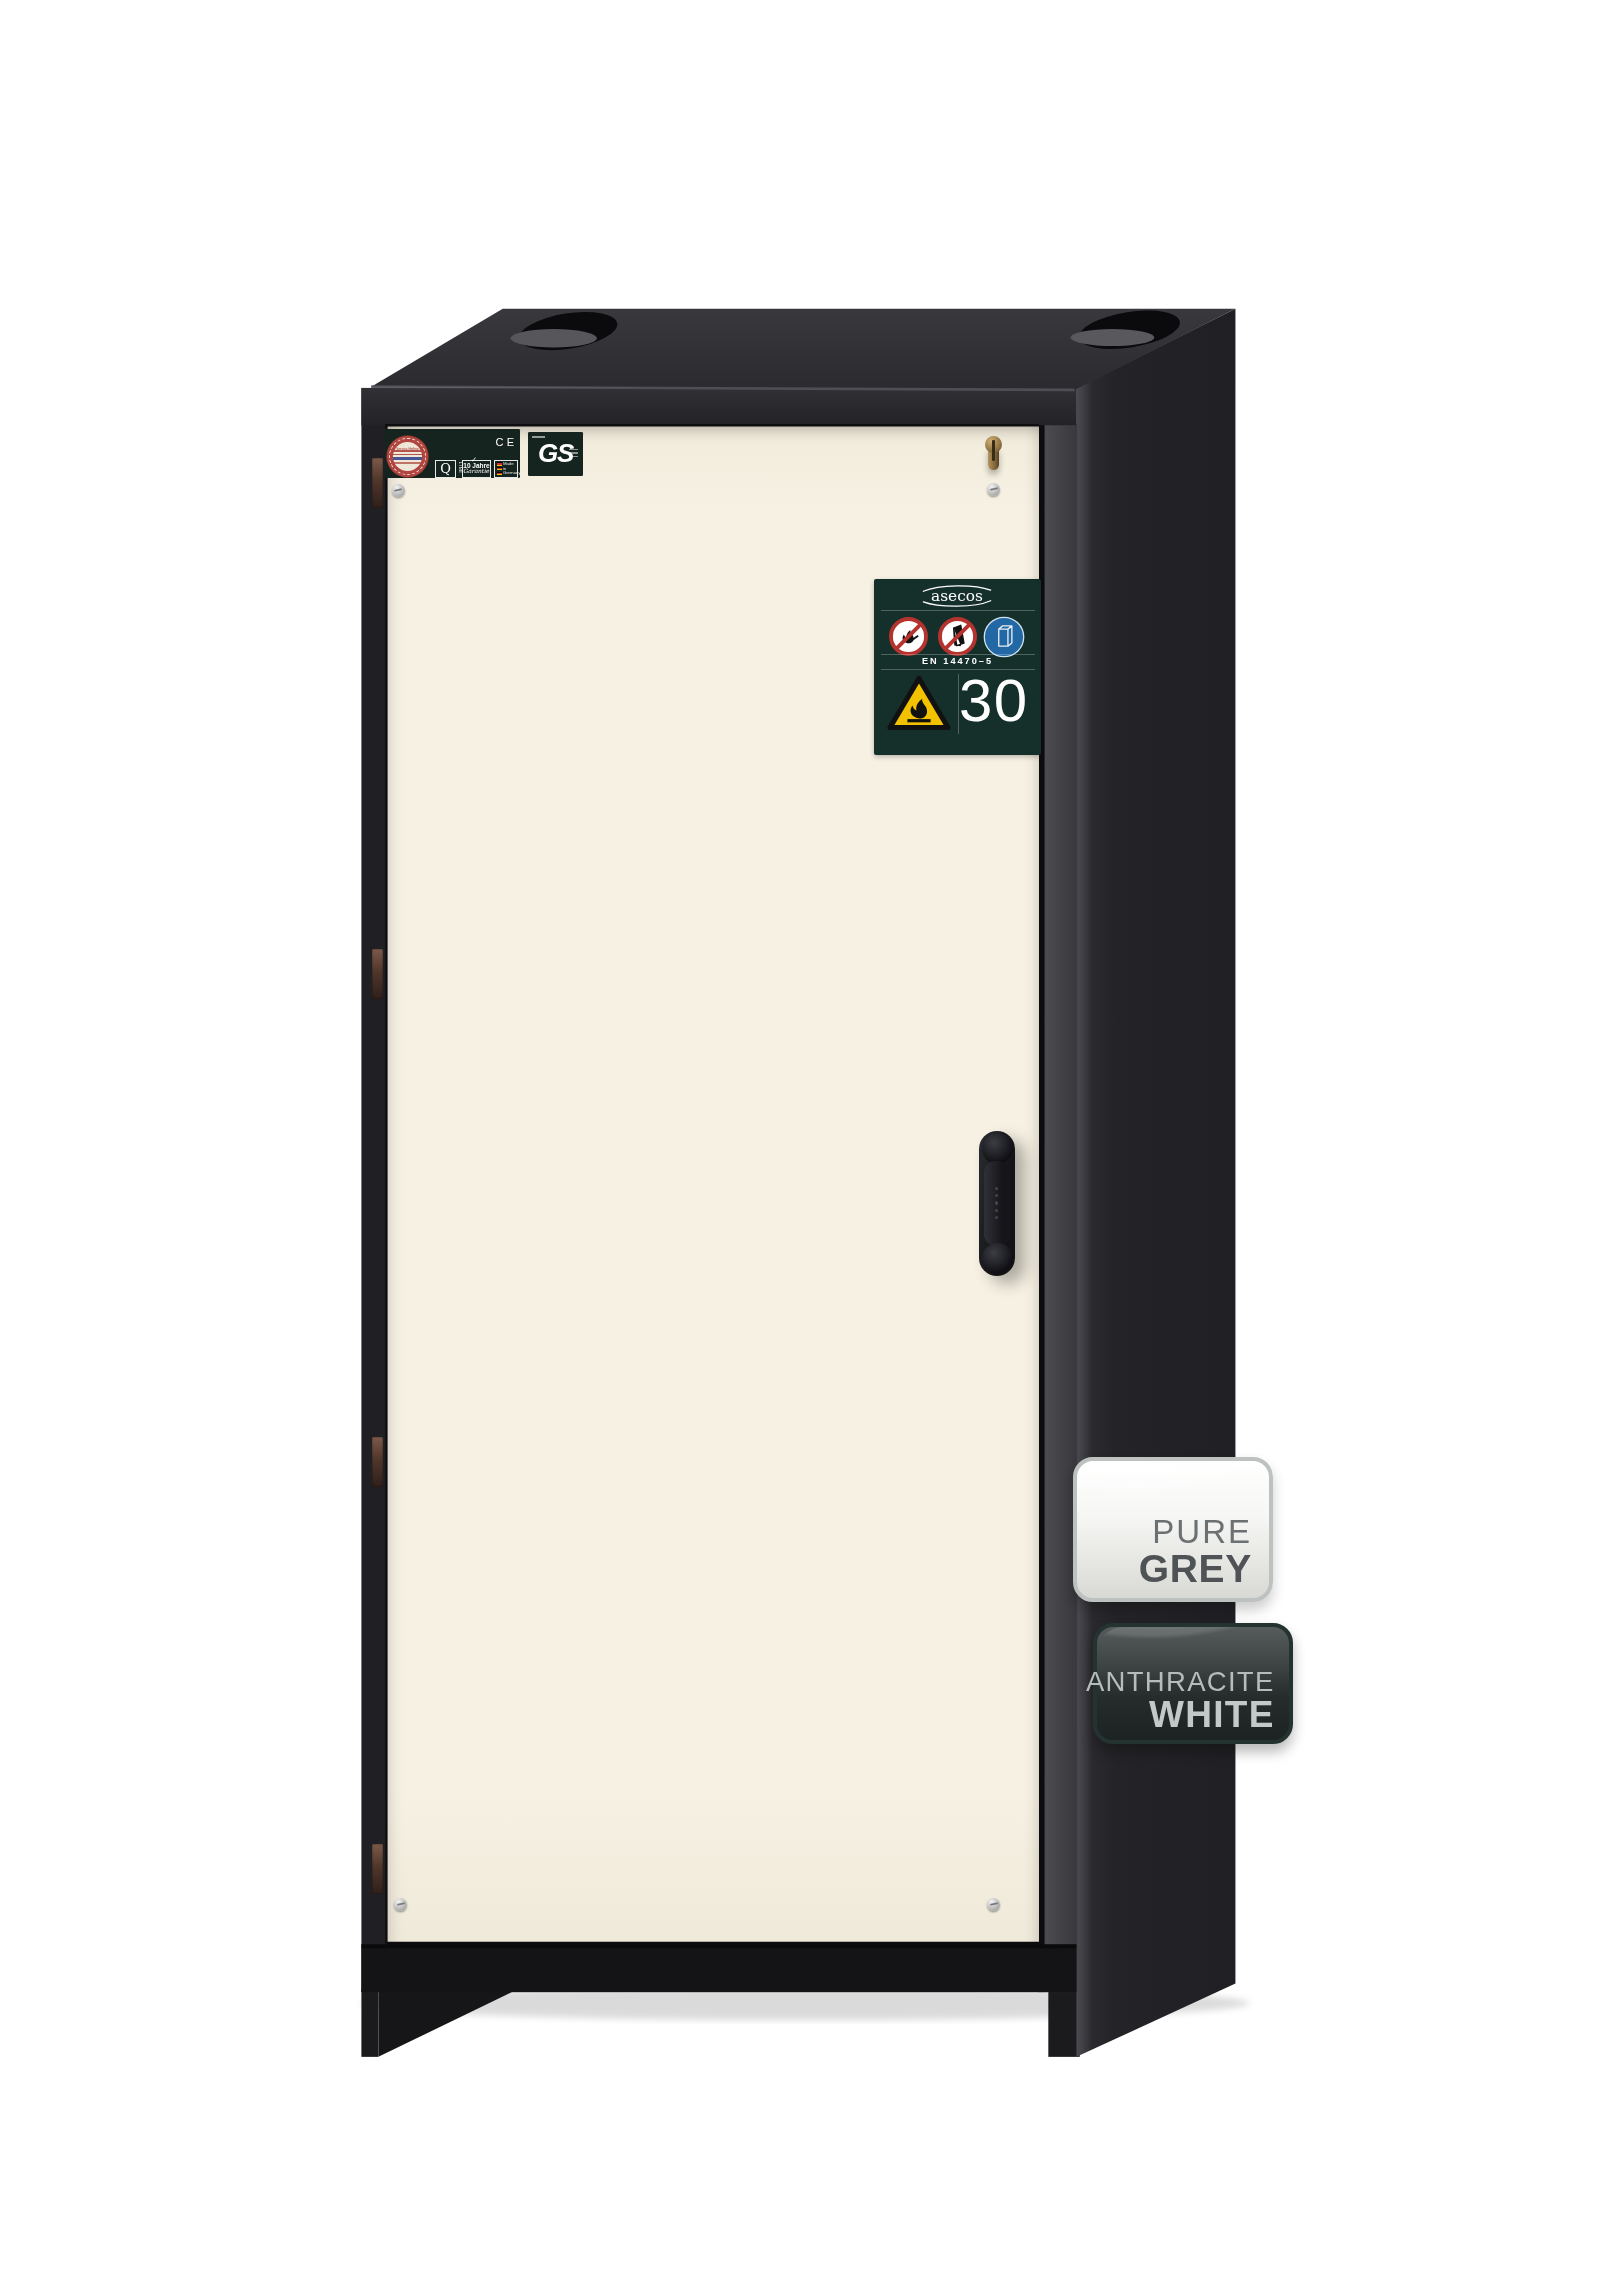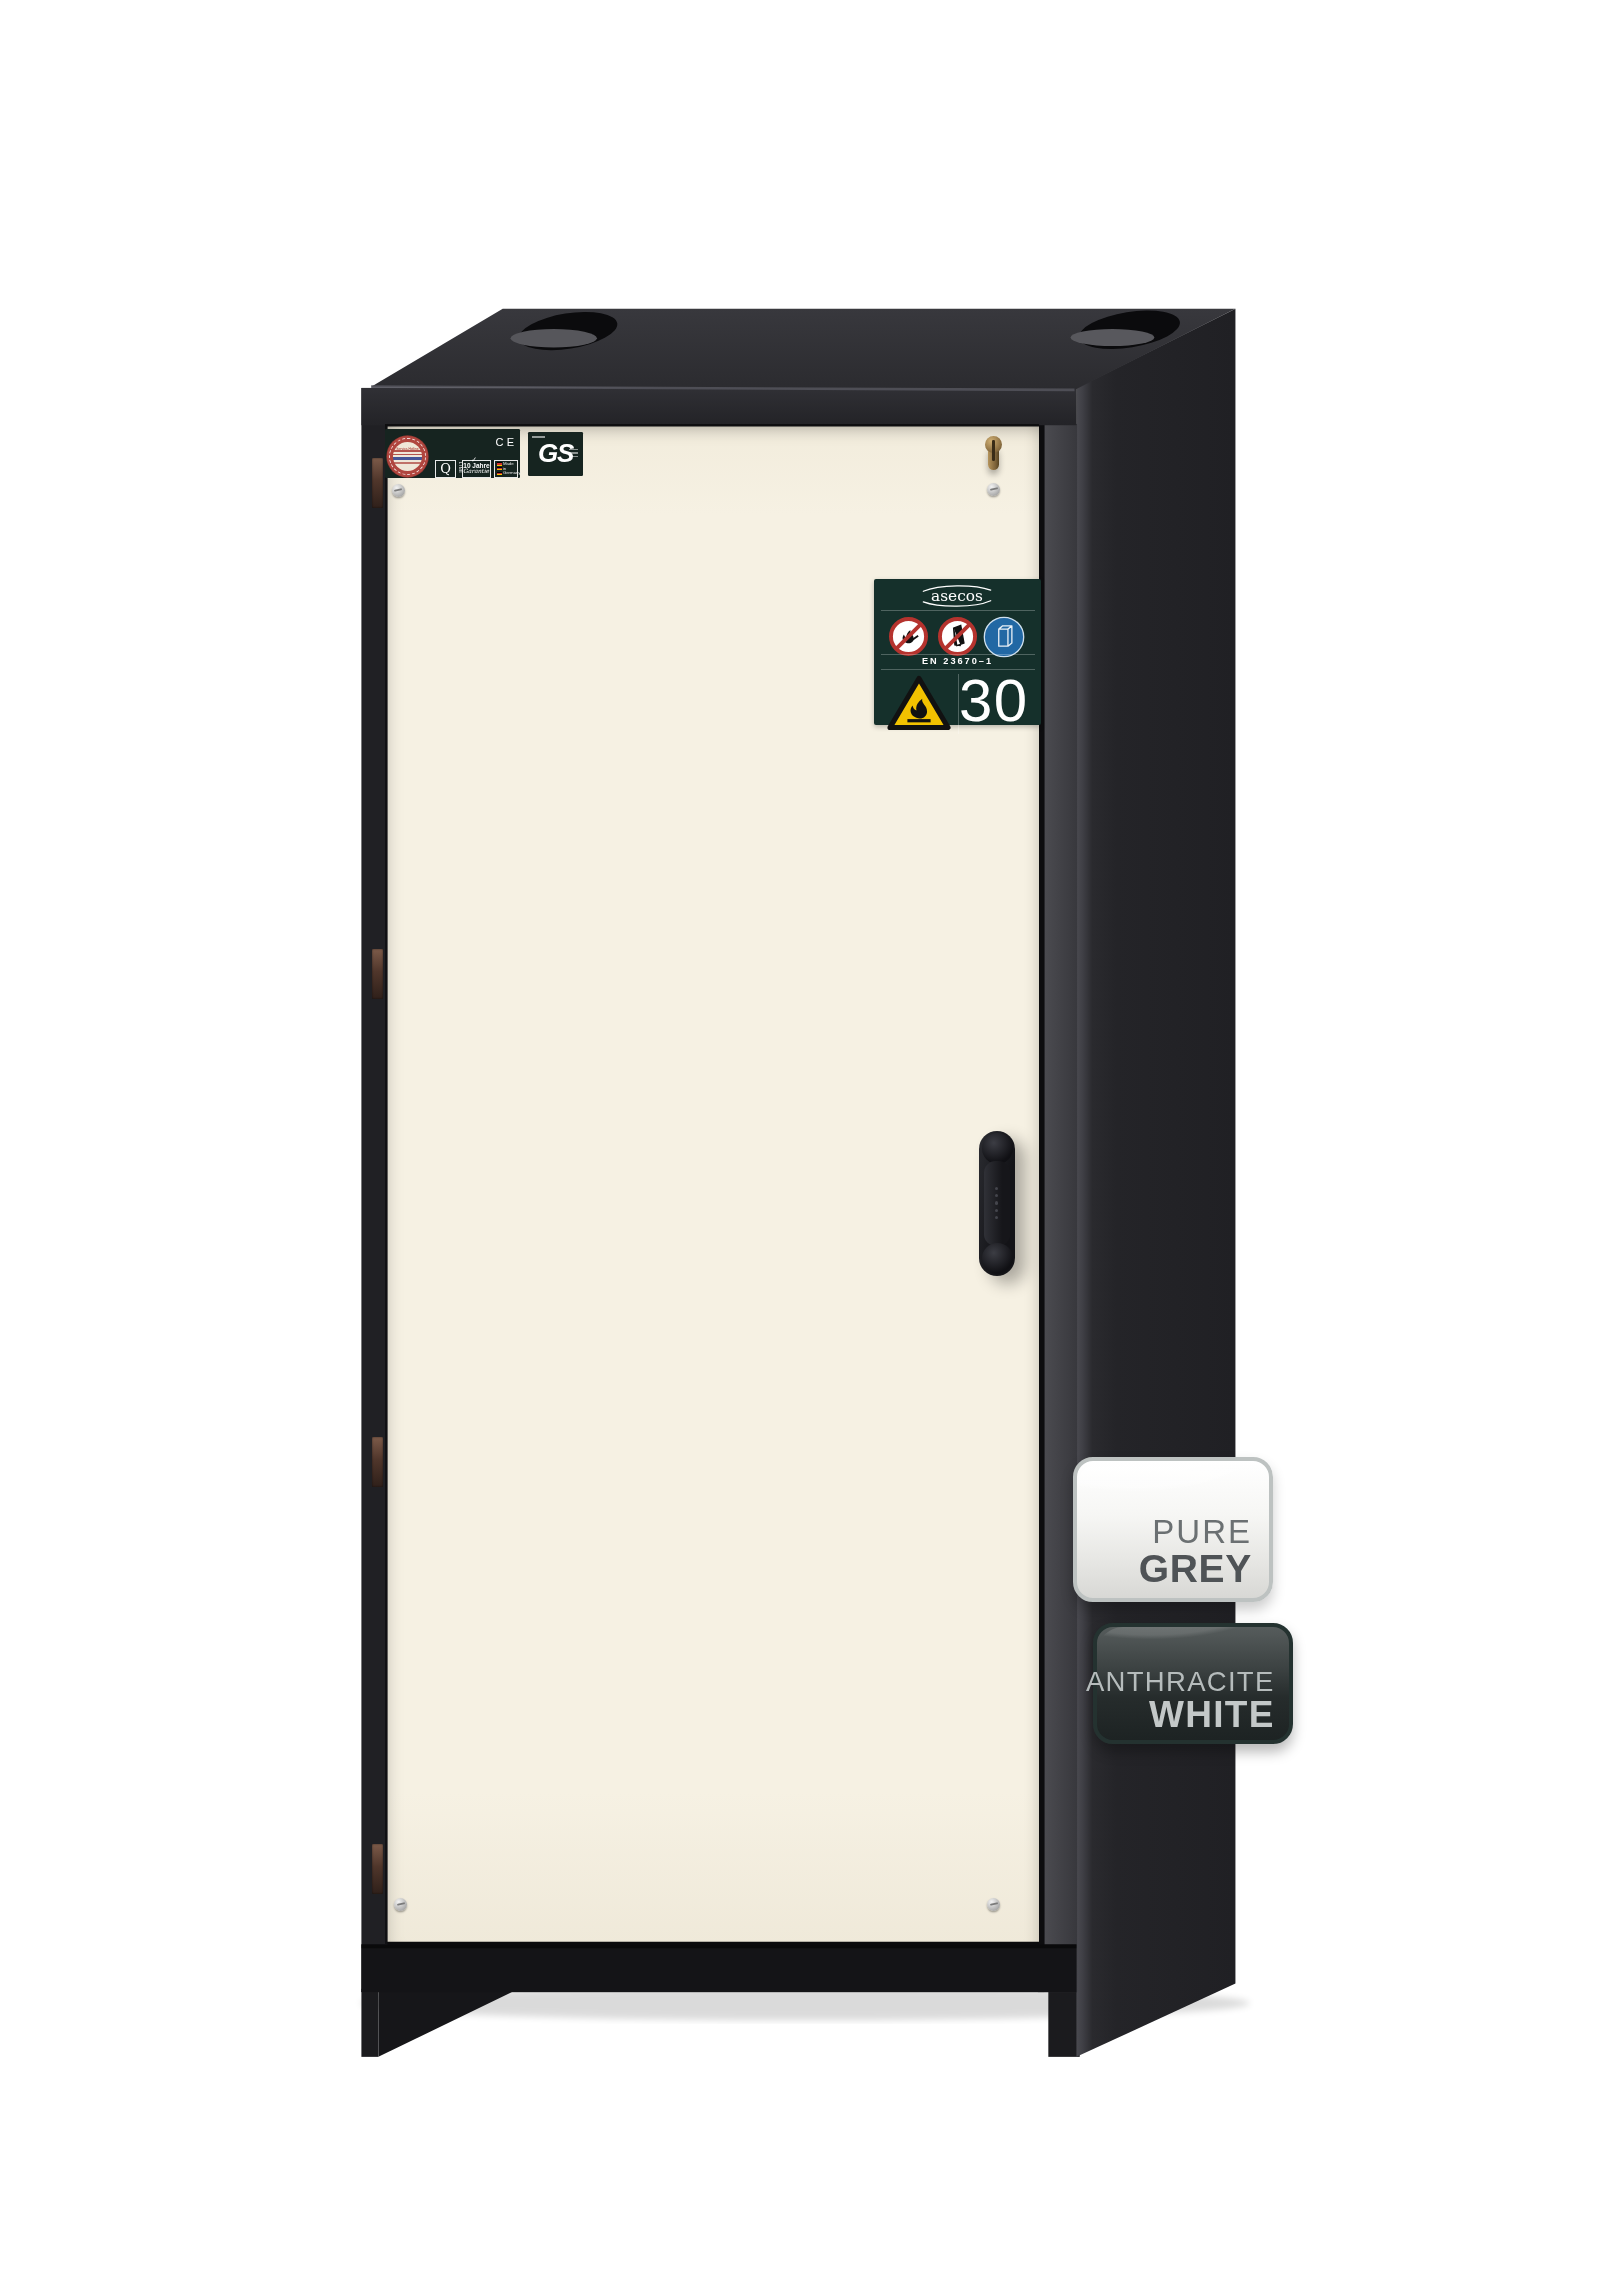--- a/index.html
+++ b/index.html
@@ -44,21 +44,21 @@
   .flag{width:4.6px;height:3.3px;background:linear-gradient(180deg,#000 33%,#cf2e2e 33% 66%,#f6c800 66%);}
   .ce-mark{position:absolute;right:2.6px;top:7.9px;color:#fff;font-size:11px;font-weight:300;letter-spacing:3.3px;}
   .gs-label{position:absolute;left:143px;top:7.9px;width:55px;height:44px;background:#162420;border-radius:1.3px;
             display:flex;align-items:center;justify-content:center;color:#fff;}
   .gs-text{font-size:26px;font-weight:bold;font-style:italic;letter-spacing:-1.3px;}
   .gs-label::before{content:"";position:absolute;left:3.9px;top:3.9px;width:13px;height:2px;background:rgba(255,255,255,.55);}
   .gs-label::after{content:"";position:absolute;right:4.6px;top:17px;width:9.2px;height:10.5px;
         background:repeating-linear-gradient(180deg,rgba(255,255,255,.5) 0 1.3px,transparent 1.3px 3.3px);}
 
   
-  .type-plate{position:absolute;left:489px;top:155px;width:167px;height:146px;background:#15302b;border-radius:2px;
+  .type-plate{position:absolute;left:489px;top:155px;width:167px;height:176px;background:#15302b;border-radius:2px;
               box-shadow:0 2px 5.2px rgba(0,0,0,.25);}
   .tp-divider{position:absolute;left:6.5px;right:6.5px;height:0.7px;background:rgba(255,255,255,.25);}
   .tp-standard{position:absolute;left:0;right:0;top:77px;text-align:center;color:#fff;
                font-size:9.2px;font-weight:bold;letter-spacing:2px;}
   .tp-rating{position:absolute;left:85px;right:1.3px;top:92px;text-align:left;color:#fff;
              font-size:60px;font-weight:500;line-height:1;letter-spacing:1.3px;}
   .tp-vdiv{position:absolute;left:84px;top:95px;width:0.7px;height:60px;background:rgba(255,255,255,.25);}
 
   
   .lock{position:absolute;left:600px;top:11.8px;width:17px;height:34px;}
@@ -234,21 +234,21 @@
         <circle cx="30" cy="30" r="27" fill="#fff" stroke="#b5332e" stroke-width="6"></circle>
         <path d="M24 17 l11 -4 l5 27 l-11 4 z M24 17 l2 26 l9 1" fill="#111" stroke="#111" stroke-width="2"></path>
         <line x1="11" y1="49" x2="49" y2="11" stroke="#b5332e" stroke-width="6"></line>
       </svg>
       <svg class="abs" style="left:109px;top:37px" width="42" height="42" viewBox="0 0 64 64">
         <circle cx="32" cy="32" r="30" fill="#2268a4" stroke="#cfe0ee" stroke-width="2"></circle>
         <path d="M24 20 l14 0 l0 26 l-14 0 z M38 20 l6 -5 l0 26 l-6 5 M24 20 l6 -5 l14 0" fill="none" stroke="#e9f0f6" stroke-width="2" stroke-linejoin="round"></path>
       </svg>
 
       <div class="tp-divider" style="top:75px"></div>
-      <div class="tp-standard">EN 23670–1</div>
+      <div class="tp-standard">EN 14470–5</div>
       <div class="tp-divider" style="top:90px"></div>
 
       <svg class="abs" style="left:11px;top:95px" width="68" height="58" viewBox="0 0 104 90">
         <path d="M52 7 L97 83 L7 83 Z" fill="#f2c200" stroke="#111" stroke-width="8" stroke-linejoin="round"></path>
         <path d="M48 68 c-9 -3 -12 -12 -6 -19 c1.5 6 4.5 7.5 6 7.5 c-1.5 -7.5 3 -13.5 9 -18 c-1.5 7.5 7.5 10.5 7.5 19.5 c0 7.5 -7.5 13.5 -16.5 10 z" fill="#111"></path>
         <rect x="34" y="70" width="36" height="5" fill="#111"></rect>
       </svg>
       <div class="tp-vdiv"></div>
       <div class="tp-rating">30</div>
     </div>

